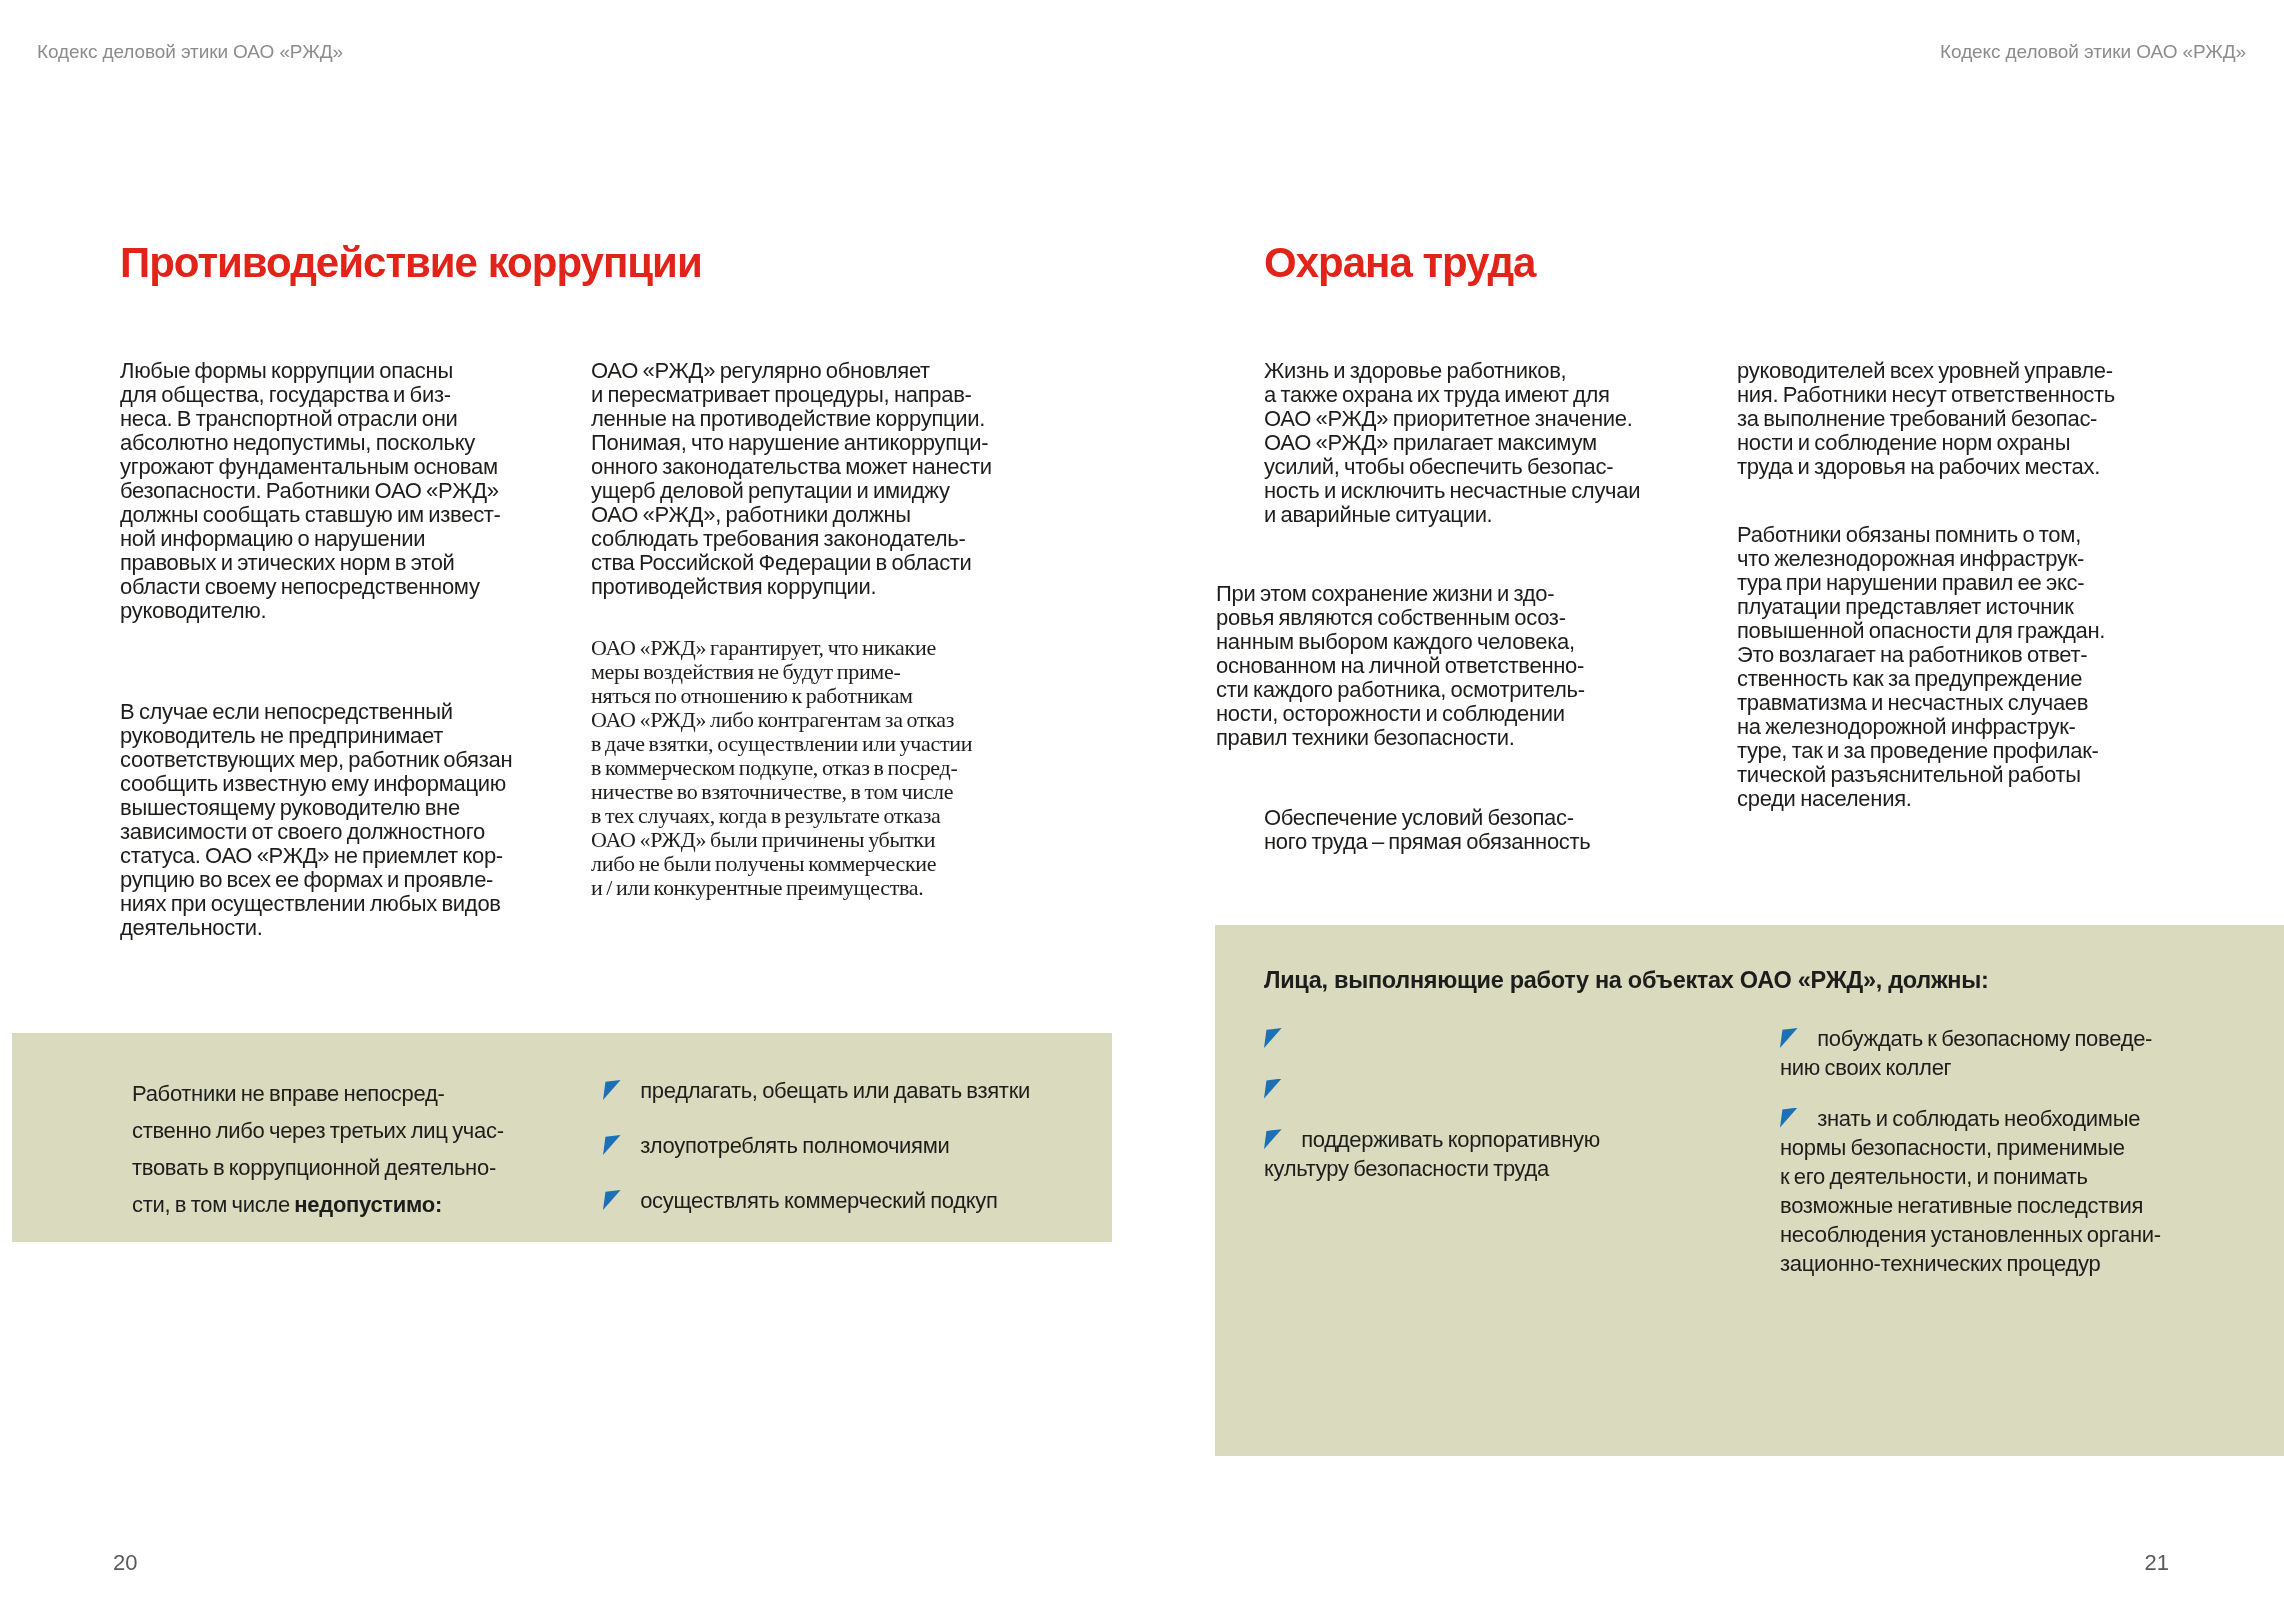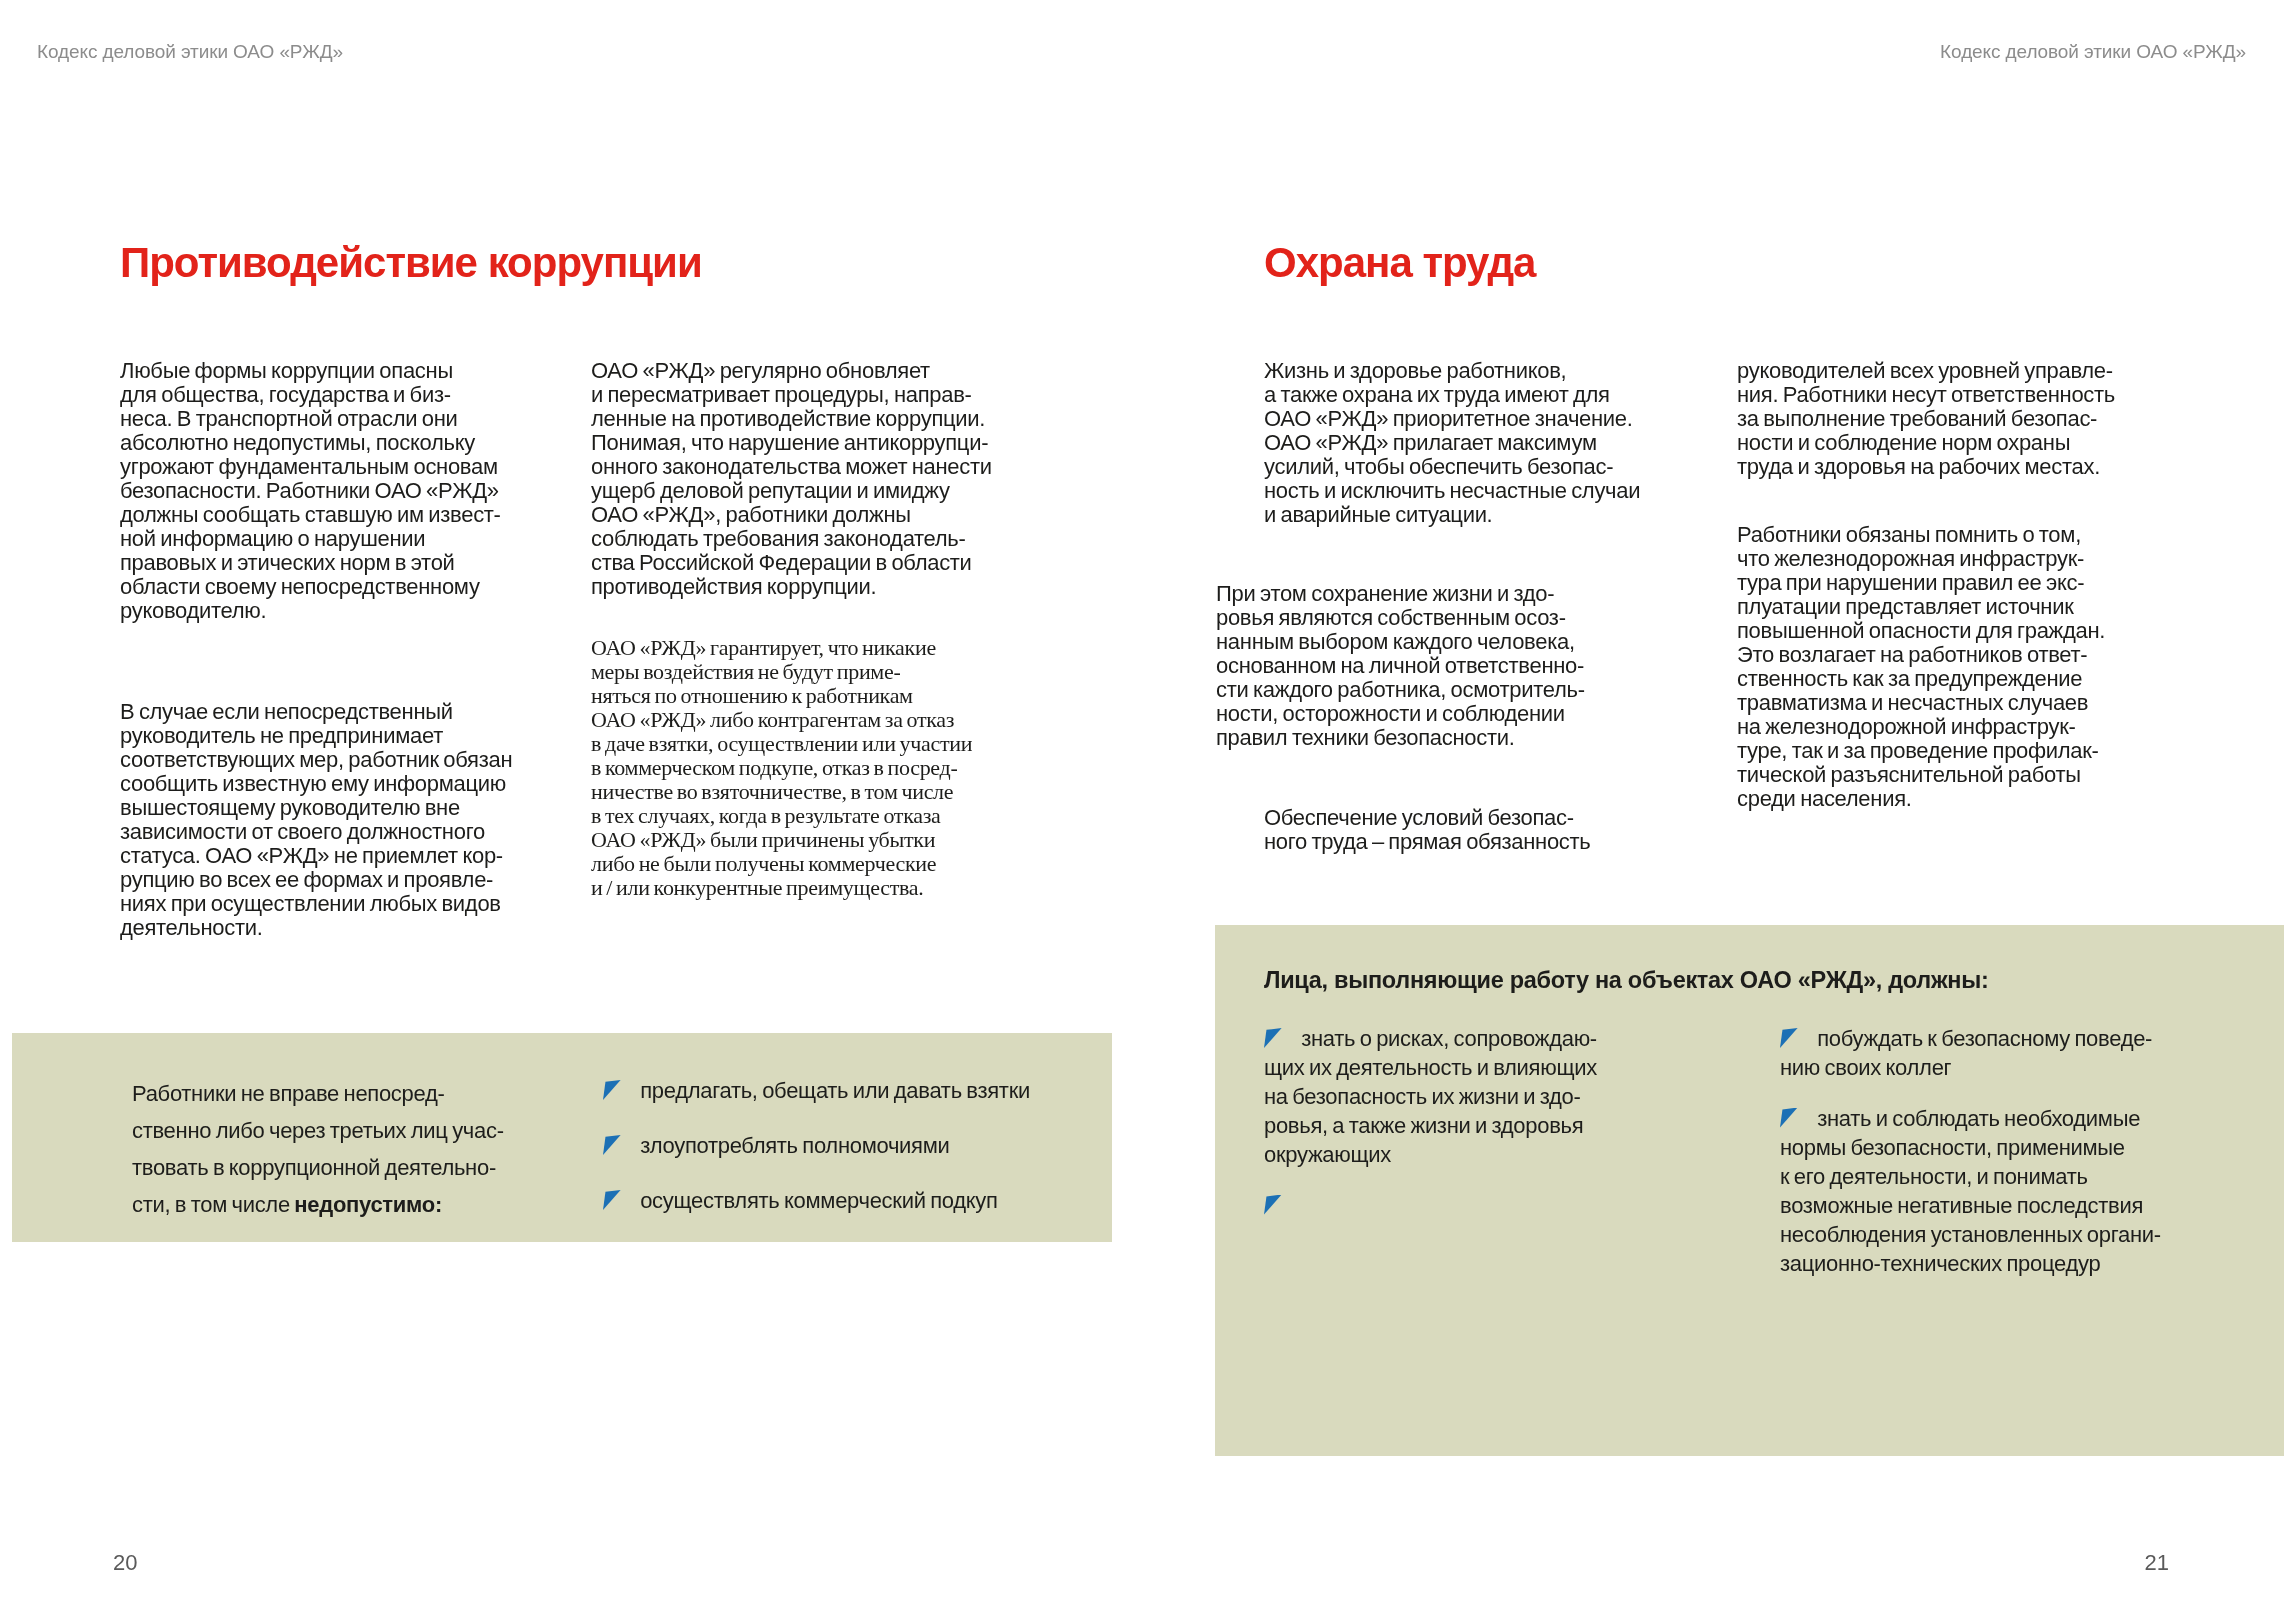--- a/index.html
+++ b/index.html
@@ -162,28 +162,28 @@
 на железнодорожной инфраструк-
 туре, так и за проведение профилак-
 тической разъяснительной работы
 среди населения.</div>
 
 <div class="abs box" style="left:1215px;top:925px;width:1069px;height:531px;">
   <div class="abs box-title" style="left:49px;top:41px;">Лица, выполняющие работу на объектах ОАО «РЖД», должны:</div>
 
   <div class="abs gap33" style="left:49px;top:99px;">
     <div class="bullet">
-      <span class="tri"></span><span class="btxt">знать о рисках, сопровождаю-
-щих их деятельность и влияющих
-на безопасность их жизни и здо-
-ровья, а также жизни и здоровья
-окружающих</span>
-    </div>
-    <div class="bullet">
       <span class="tri"></span>
+    </div>
+    <div class="bullet">
+      <span class="tri"></span>
+    </div>
+    <div class="bullet">
+      <span class="tri"></span><span class="btxt">поддерживать корпоративную
+культуру безопасности труда</span>
     </div>
   </div>
 
   <div class="abs gap33" style="left:521px;top:99px;margin-left:44px;">
     <div class="bullet">
       <span class="tri"></span><span class="btxt">побуждать к безопасному поведе-
 нию своих коллег</span>
     </div>
     <div class="bullet">
       <span class="tri"></span><span class="btxt">знать и соблюдать необходимые

